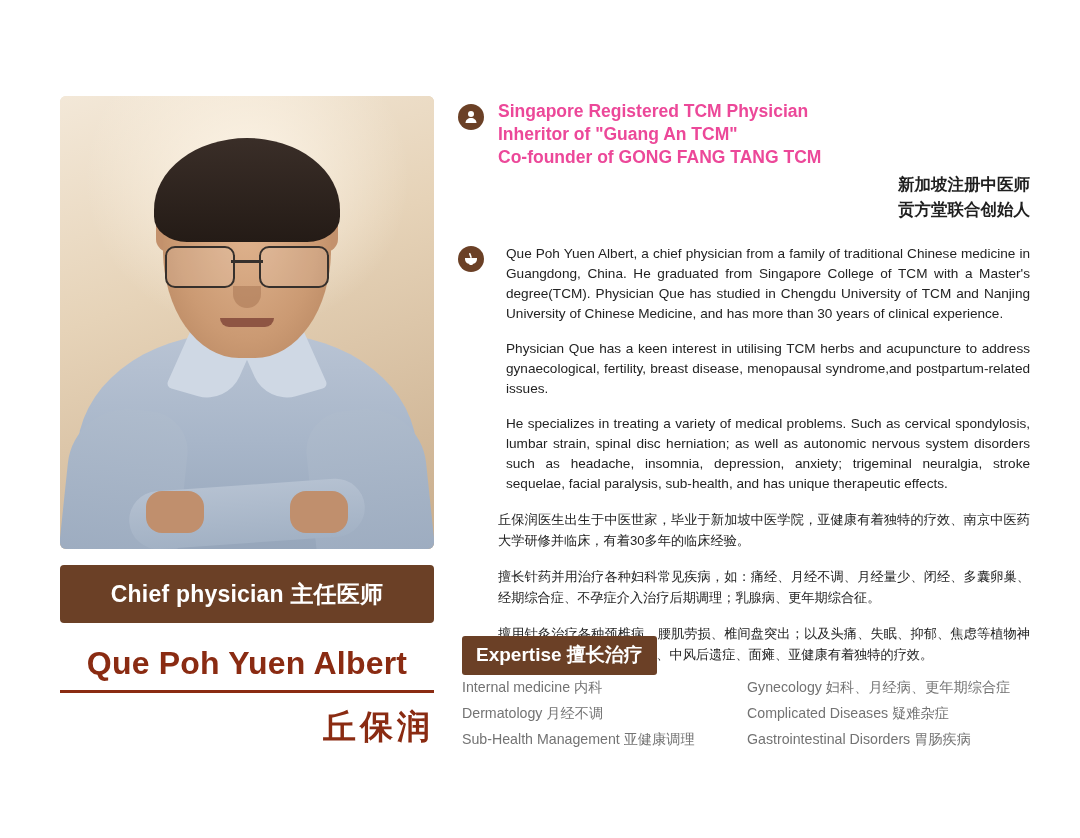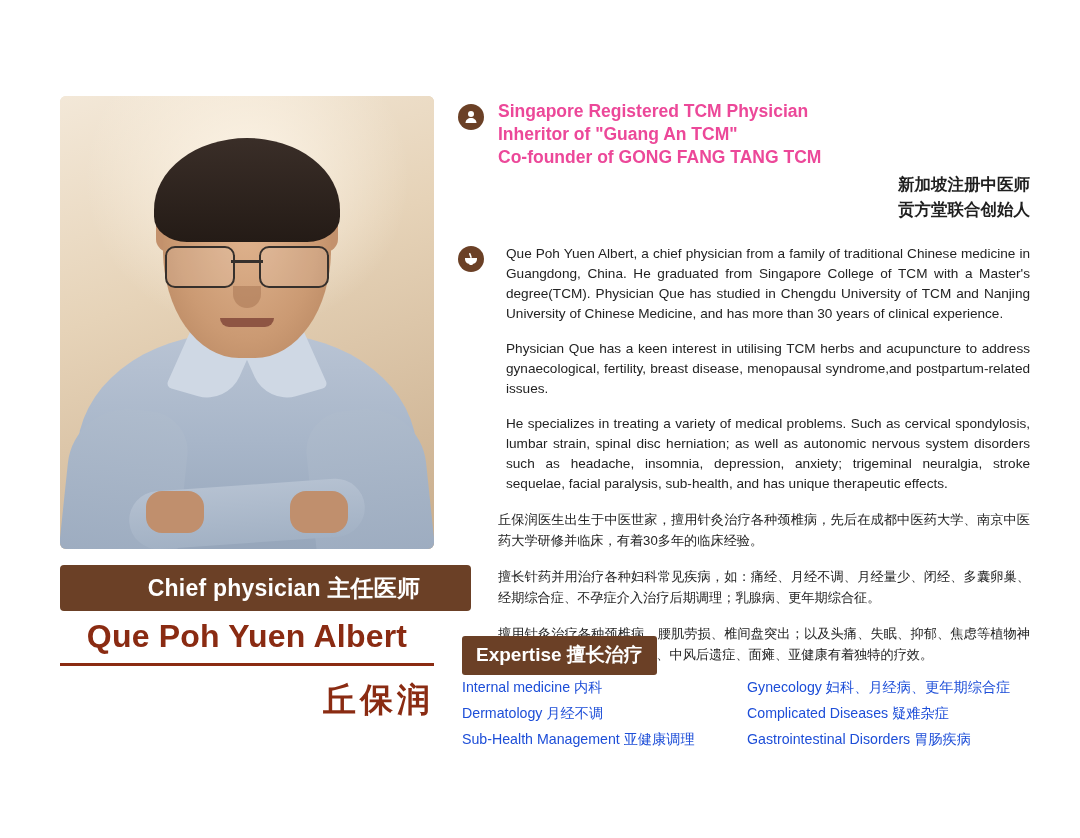--- a/index.html
+++ b/index.html
@@ -190,34 +190,33 @@
     top: 190px;
     width: 28px;
     height: 22px;
     background: rgba(160,108,76,0.45);
     border-radius: 0 0 14px 14px;
   }
 
   .title-bar {
     margin-top: 16px;
     width: 374px;
-    height: 46px;
+    height: 58px;
     background: #6b4026;
     border-radius: 4px;
     display: flex;
     align-items: center;
     justify-content: center;
     color: #ffffff;
     font-size: 23px;
     font-weight: bold;
     letter-spacing: 0.2px;
-    padding-left: 37px;
   }
   .name-en {
-    margin-top: 7px;
+    margin-top: 22px;
     text-align: center;
     color: #8a2b12;
     font-size: 32px;
     font-weight: bold;
     letter-spacing: 0.2px;
   }
   .name-rule {
     margin: 8px auto 0;
     width: 374px;
     height: 3px;
@@ -318,21 +317,21 @@
   .expertise-grid {
     position: absolute;
     left: 462px;
     top: 676px;
     width: 580px;
     display: grid;
     grid-template-columns: 285px 295px;
     row-gap: 3px;
   }
   .exp-item {
-    color: #1d4ed8;
+    color: #737373;
     font-size: 14.2px;
     line-height: 23px;
   }
 </style>
 </head>
 <body>
 
 <div class="page">
 
   <div class="left-col">
@@ -395,21 +394,21 @@
     <div class="bio-block">
       <div class="bio-icon">
         <svg width="16" height="16" viewBox="0 0 16 16" aria-hidden="true">
           <path d="M2 7h12v1.2c0 2.6-2 4.6-4.4 4.8V14h-3.2v-0.9C4 12.8 2 10.8 2 8.2z" fill="#ffffff"></path>
           <rect x="6.6" y="2" width="1.6" height="5" rx="0.8" fill="#ffffff" transform="rotate(-18 7.4 4.5)"></rect>
         </svg>
       </div>
       <p class="para">Que Poh Yuen Albert, a chief physician from a family of traditional Chinese medicine in Guangdong, China. He graduated from Singapore College of TCM with a Master's degree(TCM). Physician Que has studied in Chengdu University of TCM and Nanjing University of Chinese Medicine, and has more than 30 years of clinical experience.</p>
       <p class="para">Physician Que has a keen interest in utilising TCM herbs and acupuncture to address gynaecological, fertility, breast disease, menopausal syndrome,and postpartum-related issues.</p>
       <p class="para">He specializes in treating a variety of medical problems. Such as cervical spondylosis, lumbar strain, spinal disc herniation; as well as autonomic nervous system disorders such as headache, insomnia, depression, anxiety; trigeminal neuralgia, stroke sequelae, facial paralysis, sub-health, and has unique therapeutic effects.</p>
-      <p class="para-cn">丘保润医生出生于中医世家，擅用针灸治疗各种颈椎病，先后在成都中医药大学、南京中医药大学研修并临床，有着30多年的临床经验。</p>
+      <p class="para-cn">丘保润医生出生于中医世家，毕业于新加坡中医学院，亚健康有着独特的疗效、南京中医药大学研修并临床，有着30多年的临床经验。</p>
       <p class="para-cn">擅长针药并用治疗各种妇科常见疾病，如：痛经、月经不调、月经量少、闭经、多囊卵巢、经期综合症、不孕症介入治疗后期调理；乳腺病、更年期综合征。</p>
       <p class="para-cn last">擅用针灸治疗各种颈椎病、腰肌劳损、椎间盘突出；以及头痛、失眠、抑郁、焦虑等植物神经功能紊乱症；三叉神经痛、中风后遗症、面瘫、亚健康有着独特的疗效。</p>
     </div>
   </div>
 
   <div class="expertise-head">Expertise 擅长治疗</div>
 
   <div class="expertise-grid">
     <div class="exp-item">Internal medicine 内科</div>
     <div class="exp-item">Gynecology 妇科、月经病、更年期综合症</div>

